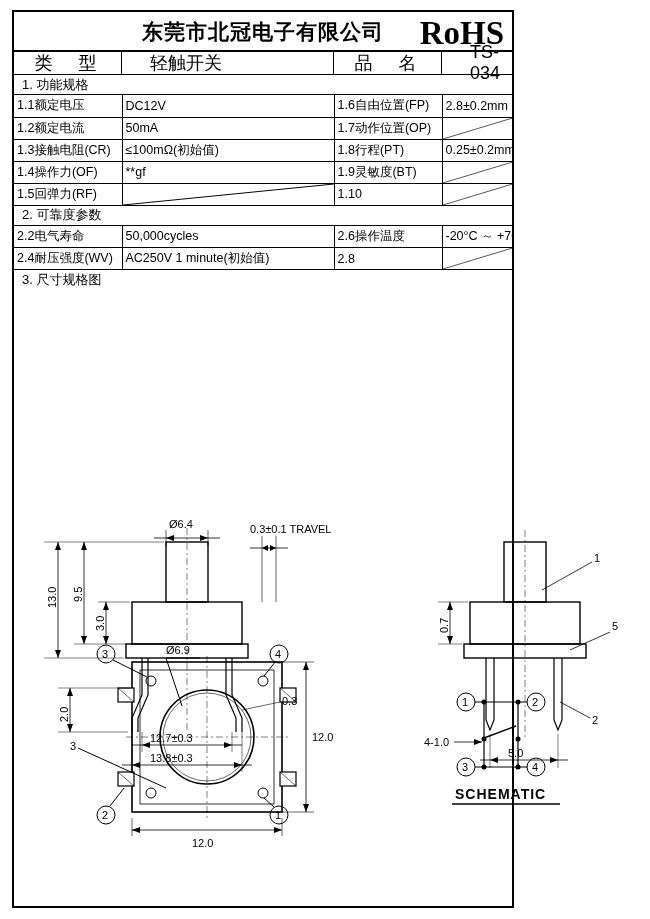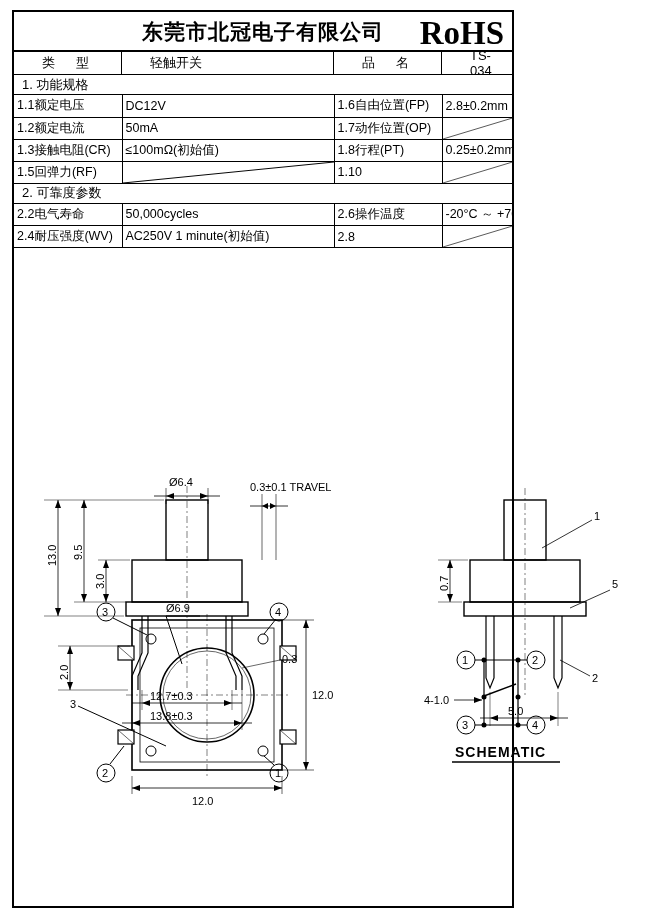--- a/index.html
+++ b/index.html
@@ -47,21 +47,21 @@
     font-family: "Liberation Serif", serif;
     font-size: 33px;
     font-weight: bold;
     letter-spacing: 0px;
   }
   
   .type-row {
     display: flex;
     height: 22px;
     border-bottom: 1.5px solid #000;
-    font-size: 13px;
+    font-size: 18px;
   }
   .type-row .cell {
     display: flex;
     align-items: center;
     justify-content: center;
     box-sizing: border-box;
     height: 100%;
   }
   .type-row .c1 { width: 108px; border-right: 1.5px solid #000; letter-spacing: 4px;}
   .type-row .c2 { width: 212px; border-right: 1.5px solid #000; justify-content: flex-start; padding-left: 28px;}
@@ -147,20 +147,30 @@
         <svg viewBox="0 0 196 22" preserveAspectRatio="none">
               <line x1="0" y1="22" x2="196" y2="0" stroke="#000" stroke-width="1"></line>
             </svg>
       </td>
     </tr>
     <tr>
       <td class="col-a">1.3接触电阻(CR)</td>
       <td class="col-b">≤100mΩ(初始值)</td>
       <td class="col-c">1.8行程(PT)</td>
       <td class="col-d last">0.25±0.2mm</td>
+    </tr>
+    <tr>
+      <td class="col-a">1.4操作力(OF)</td>
+      <td class="col-b">**gf</td>
+      <td class="col-c">1.9灵敏度(BT)</td>
+      <td class="col-d last diag-cell">
+        <svg viewBox="0 0 196 22" preserveAspectRatio="none">
+              <line x1="0" y1="22" x2="196" y2="0" stroke="#000" stroke-width="1"></line>
+            </svg>
+      </td>
     </tr>
     <tr>
       <td class="col-a">1.5回弹力(RF)</td>
       <td class="col-b diag-cell">
         <svg viewBox="0 0 212 22" preserveAspectRatio="none">
               <line x1="0" y1="22" x2="212" y2="0" stroke="#000" stroke-width="1"></line>
             </svg>
       </td>
       <td class="col-c">1.10</td>
       <td class="col-d last diag-cell">
@@ -188,20 +198,21 @@
       <td class="col-c">2.8</td>
       <td class="col-d last diag-cell">
         <svg viewBox="0 0 196 22" preserveAspectRatio="none">
               <line x1="0" y1="22" x2="196" y2="0" stroke="#000" stroke-width="1"></line>
             </svg>
       </td>
     </tr>
   </tbody>
     </table>
 
+  <div class="sec-row" style="border-bottom:none;">3.  尺寸规格图</div>
 
   <div class="draw-area">
     <svg width="622" height="560" viewBox="0 0 622 560">
       <g fill="none" stroke="#000" stroke-width="1">
 
         <rect x="118" y="372" width="150" height="150" stroke-width="1.6"></rect>
         <rect x="126" y="380" width="134" height="134" stroke-width="0.8"></rect>
 
         <circle cx="193" cy="447" r="47" stroke-width="1.6"></circle>
         <circle cx="193" cy="447" r="44" stroke-width="0.6"></circle>

